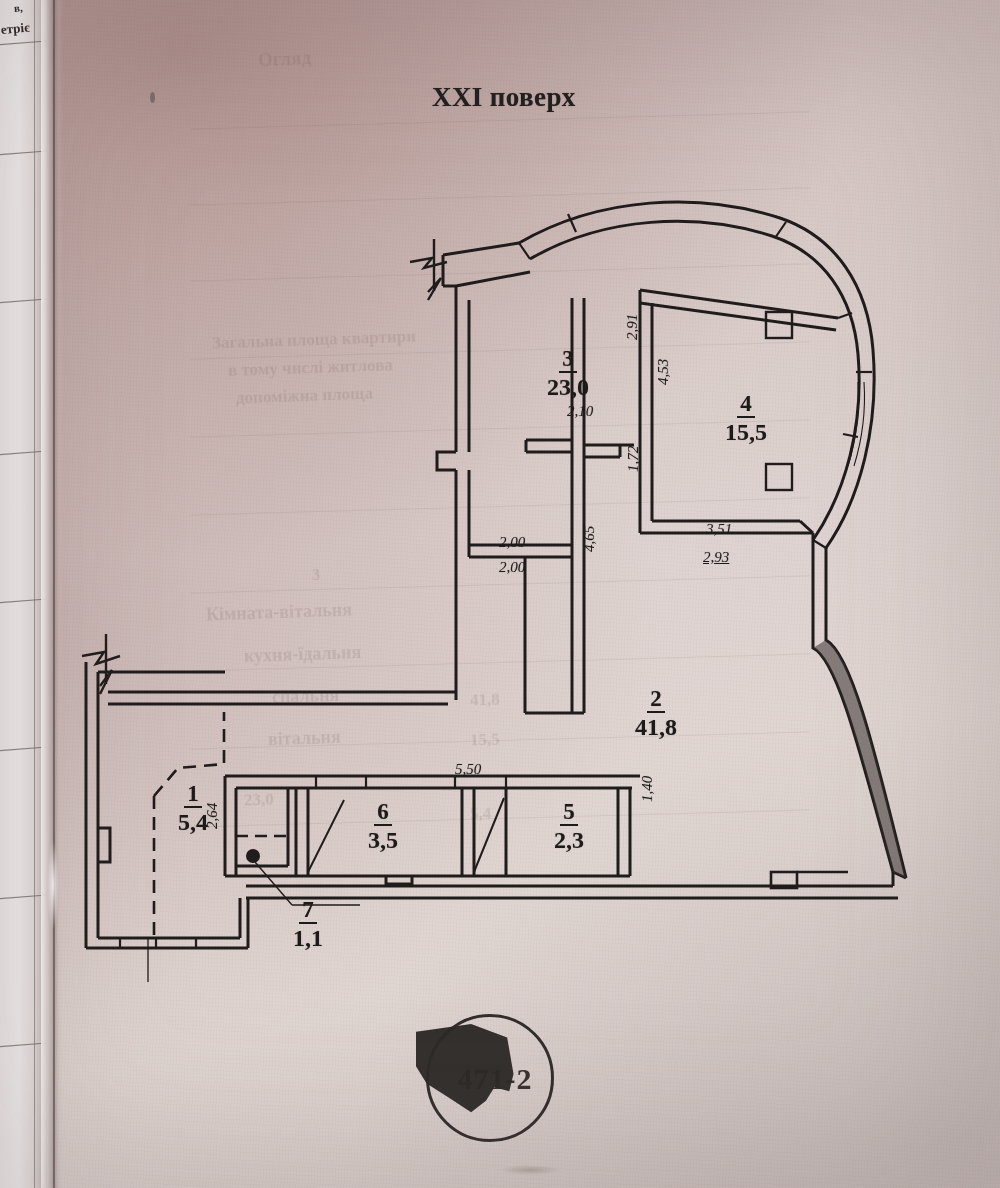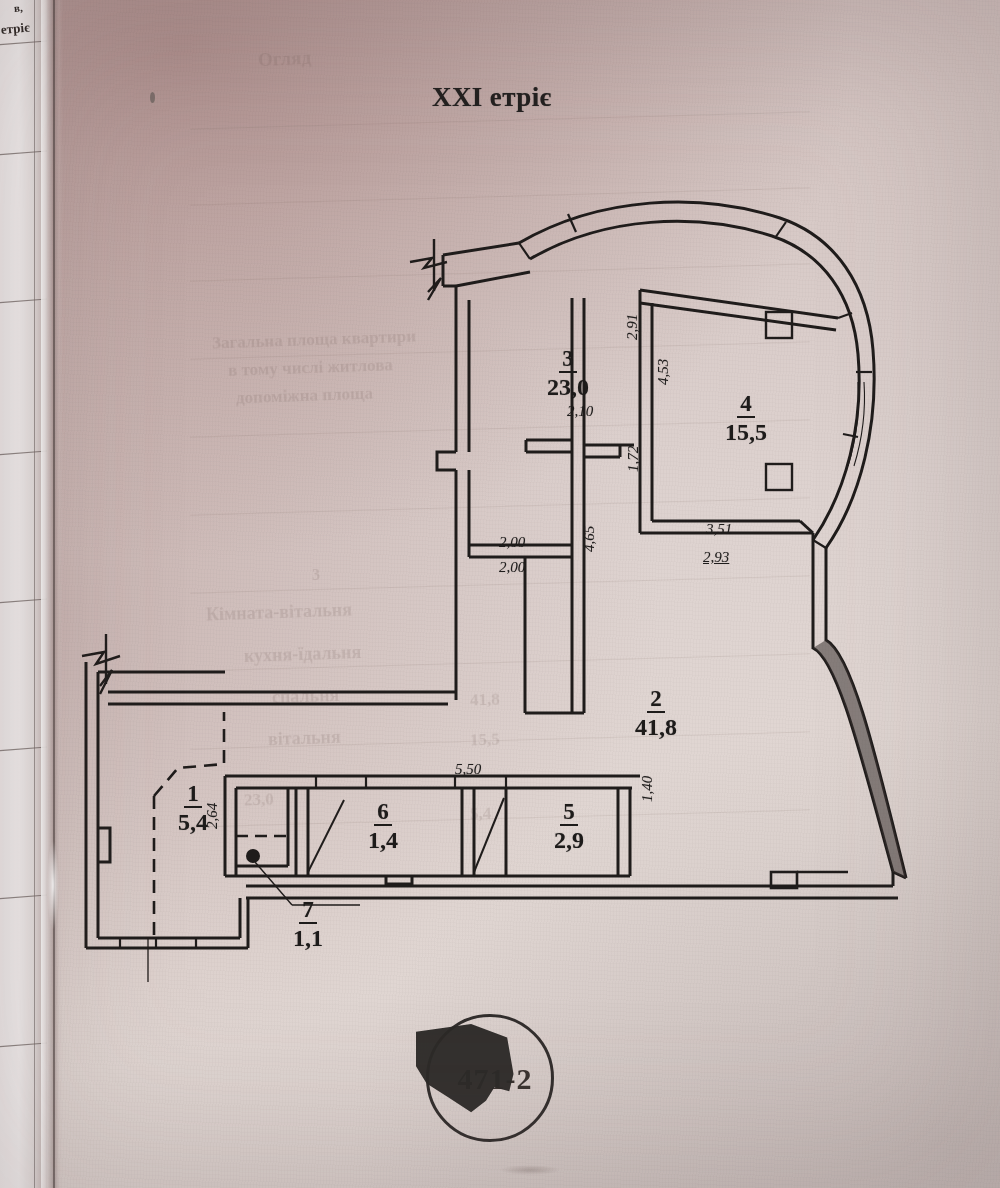--- a/index.html
+++ b/index.html
@@ -339,46 +339,46 @@
     <div class="frow" style="top: 896px; transform: rotate(-4.5deg);"></div>
     <div class="frow" style="top: 1044px; transform: rotate(-4.5deg);"></div>
     <div class="fvert" style="left: 34px;"></div>
     <div class="ftxt" style="left: 14px; top: 2px; font-size: 11px;">в,</div>
     <div class="ftxt" style="left: 1px; top: 22px; font-size: 13px;">етріє</div>
   </div>
 <div id="gutter"></div>
 <div id="gutterline"></div>
 <div id="gutterglow"></div>
 
-<div id="title">XXI етріє</div>
+<div id="title">XXI поверх</div>
 
 <div id="roomlayer">
     <div class="rm" style="left: 162px; top: 782px; width: 62px;">
       <div><span class="n">1</span></div>
       <div class="a">5,4</div>
     </div>
     <div class="rm" style="left: 620px; top: 687px; width: 72px;">
       <div><span class="n">2</span></div>
       <div class="a">41,8</div>
     </div>
     <div class="rm" style="left: 532px; top: 347px; width: 72px;">
       <div><span class="n">3</span></div>
       <div class="a">23,0</div>
     </div>
     <div class="rm" style="left: 710px; top: 392px; width: 72px;">
       <div><span class="n">4</span></div>
       <div class="a">15,5</div>
     </div>
     <div class="rm" style="left: 538px; top: 800px; width: 62px;">
       <div><span class="n">5</span></div>
-      <div class="a">2,9</div>
+      <div class="a">2,3</div>
     </div>
     <div class="rm" style="left: 352px; top: 800px; width: 62px;">
       <div><span class="n">6</span></div>
-      <div class="a">1,4</div>
+      <div class="a">3,5</div>
     </div>
     <div class="rm" style="left: 277px; top: 898px; width: 62px;">
       <div><span class="n">7</span></div>
       <div class="a">1,1</div>
     </div>
   </div>
 
 <div id="dimlayer">
     <div class="dim v" style="left: 624px; top: 340px;">2,91</div>
     <div class="dim v" style="left: 655px; top: 385px;">4,53</div>

